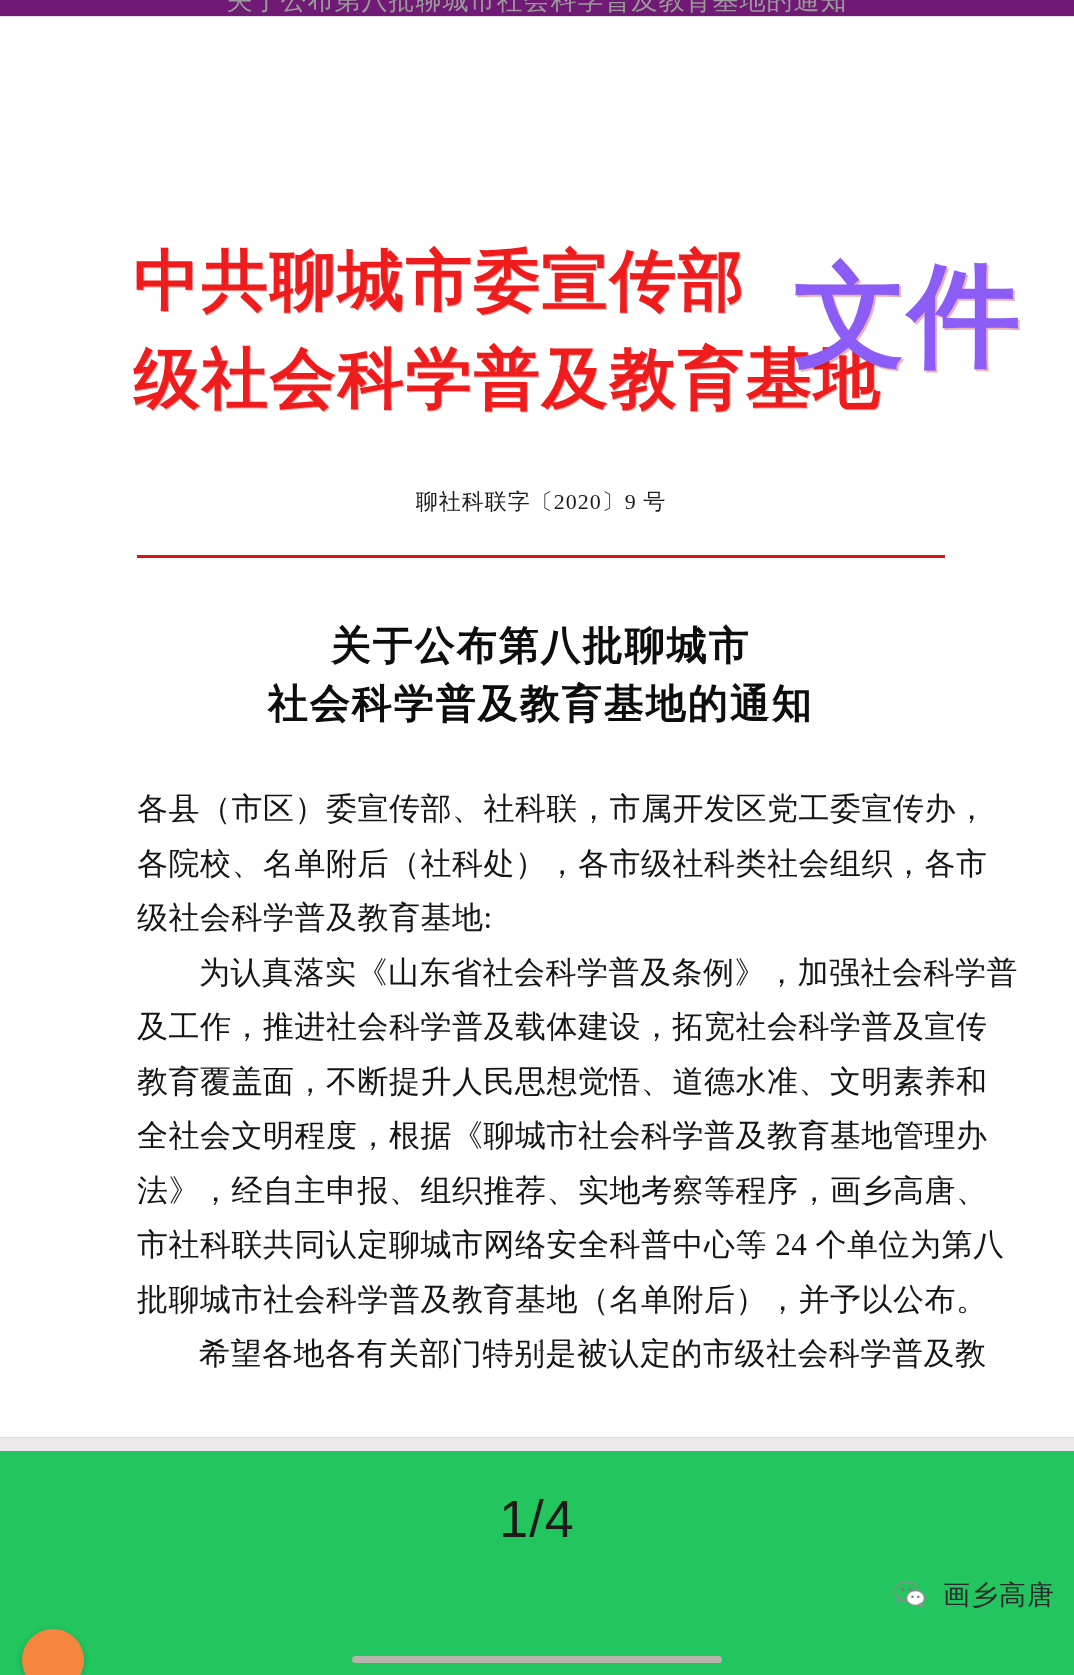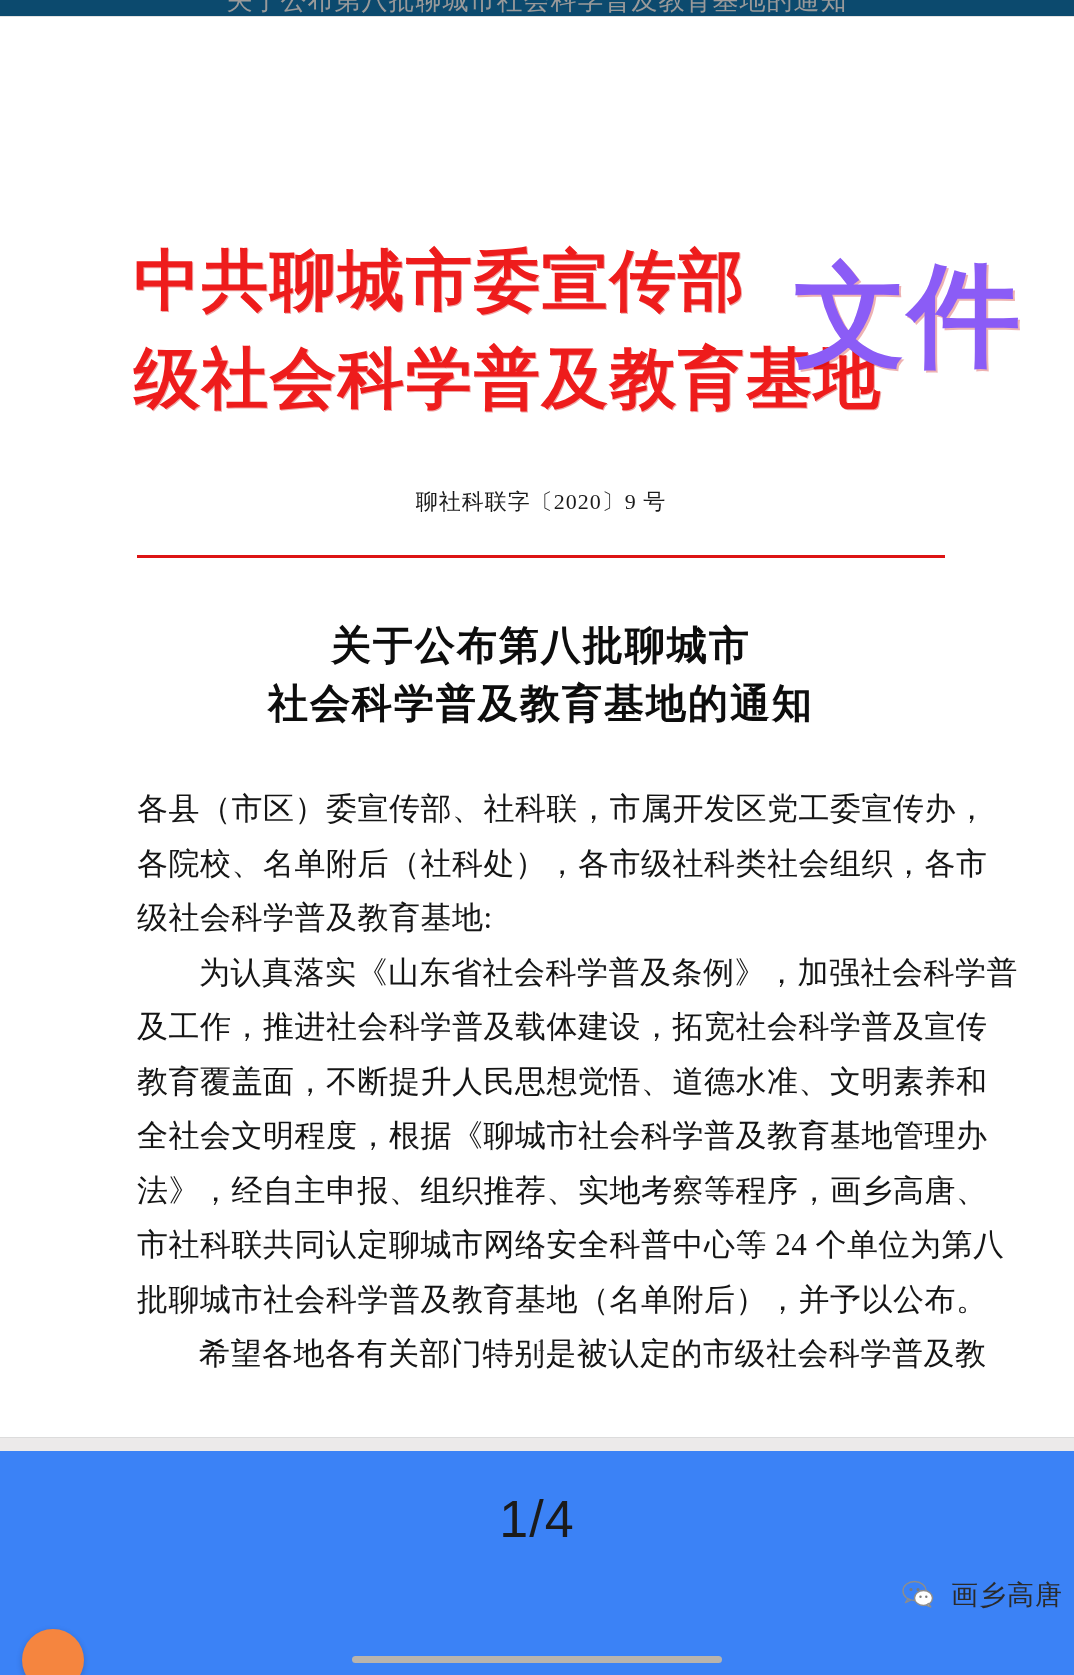--- a/index.html
+++ b/index.html
@@ -14,21 +14,21 @@
     overflow: hidden;
     font-family: "Liberation Serif", "DejaVu Serif", serif;
   }
 
   
   .top-strip {
     position: absolute;
     left: 0; top: 0;
     width: 1074px;
     height: 16px;
-    background: #0c4a6e;
+    background: #701a75;
     overflow: hidden;
   }
   .top-strip-title {
     position: absolute;
     left: 0; top: -17px;
     width: 1074px;
     text-align: center;
     font-size: 26px;
     color: #9a9a9a;
     font-family: "Liberation Sans", "DejaVu Sans", sans-serif;
@@ -180,38 +180,38 @@
     background: #dcdcdc;
   }
 
   
   .bottom-bar {
     position: absolute;
     left: 0;
     top: 1451px;
     width: 1074px;
     height: 224px;
-    background: #3b82f6;
+    background: #22c55e;
   }
   .page-indicator {
     position: absolute;
     left: 0;
     top: 38px;
     width: 1074px;
     text-align: center;
     font-size: 52px;
     color: #1b1b1b;
     font-family: "Liberation Sans", "DejaVu Sans", sans-serif;
     letter-spacing: 1px;
   }
 
   
   .account-chip {
     position: absolute;
-    right: 11px;
+    right: 19px;
     top: 126px;
     display: flex;
     align-items: center;
     gap: 16px;
   }
   .wechat-icon {
     width: 34px;
     height: 34px;
     position: relative;
     display: inline-block;

